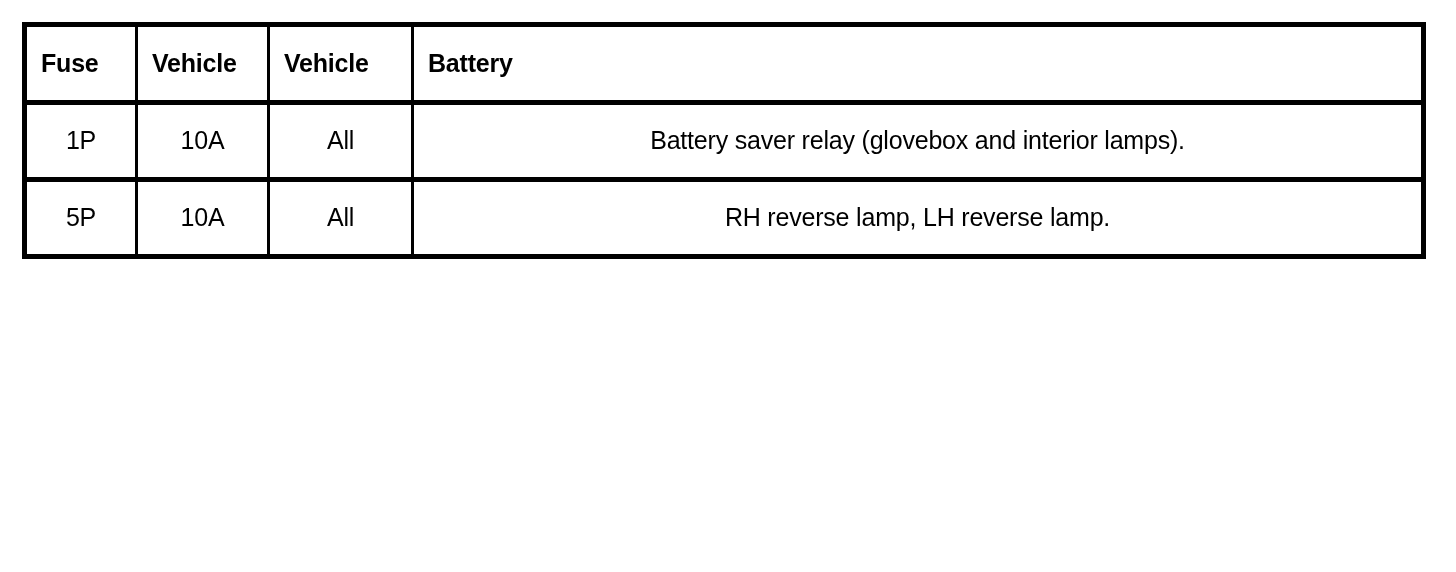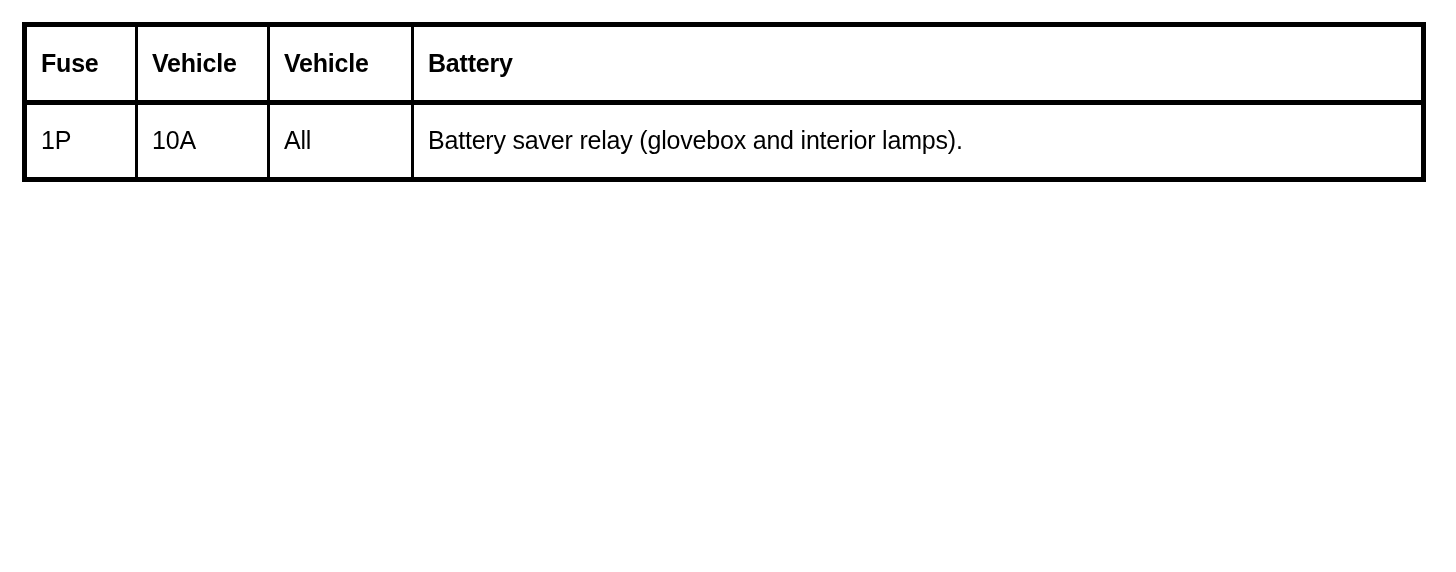--- a/index.html
+++ b/index.html
@@ -60,20 +60,21 @@
   .fuse-table tr > td:last-child  { border-right: 5px solid #000000; }
 
   .fuse-table thead th {
     height: 78px;
     font-weight: bold;
   }
 
   .fuse-table tbody td {
     height: 77px;
     font-weight: normal;
+    text-align: center;
   }
 
   .cell-empty { }
 </style>
 </head>
 <body>
 
 <div id="page">
 
   <table class="fuse-table">
@@ -98,17 +99,23 @@
       <tr>
         <td>1P</td>
         <td>10A</td>
         <td>All</td>
         <td>Battery saver relay (glovebox and interior lamps).</td>
       </tr>
 
 
 
 
+      <tr>
+        <td>5P</td>
+        <td>10A</td>
+        <td>All</td>
+        <td>RH reverse lamp, LH reverse lamp.</td>
+      </tr>
 
     </tbody>
   </table>
 
 </div>
 
 </body></html>

